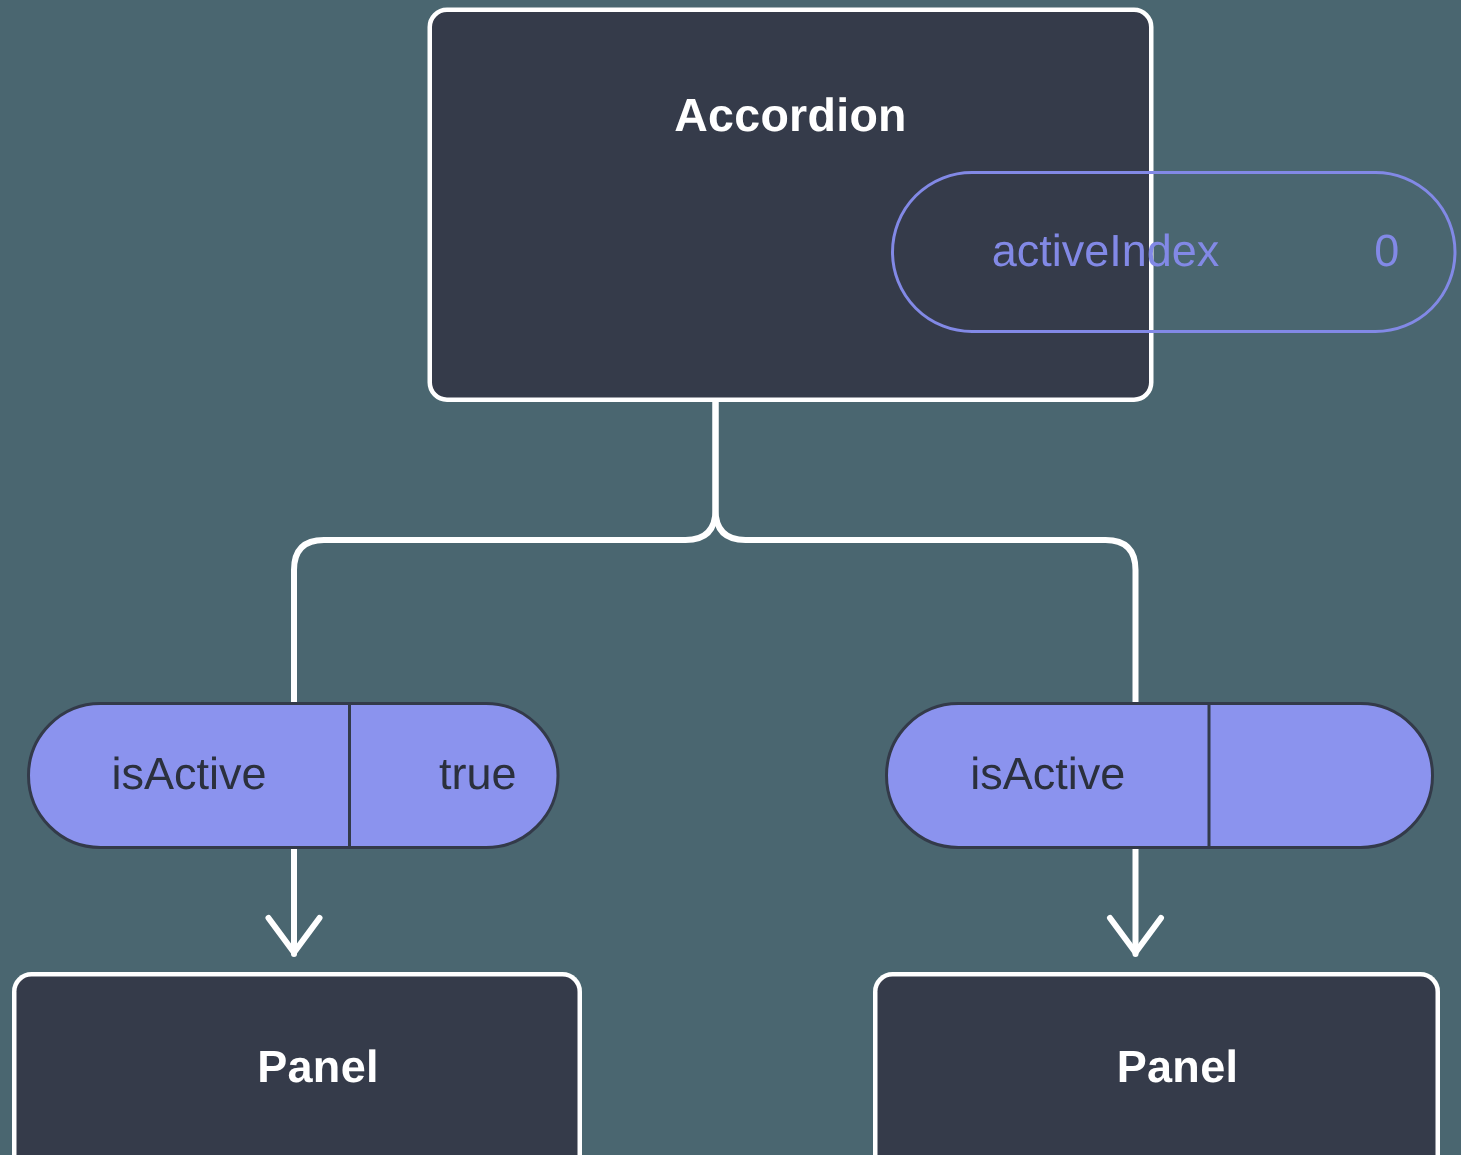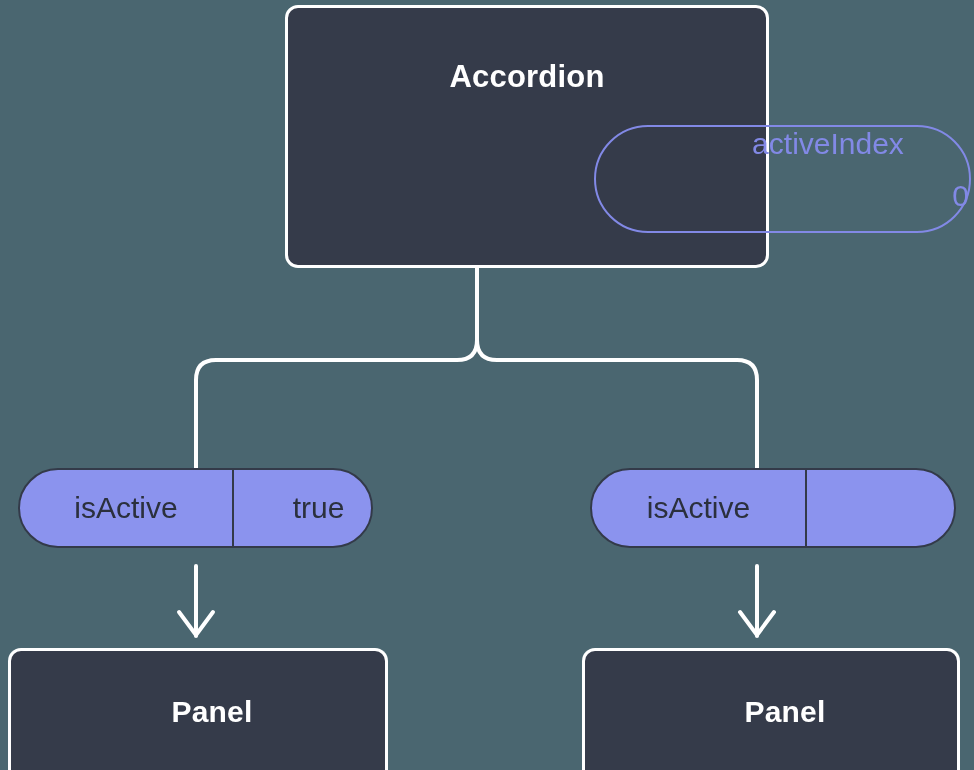--- a/index.html
+++ b/index.html
@@ -57,28 +57,27 @@
 
   #accordion-title {
     top: 51px;
   }
 
   
   #state-pill {
     position: absolute;
     box-sizing: border-box;
     left: 306px;
-    top: 117px;
+    top: 106px;
     width: 377px;
     height: 108px;
     border: 2px solid #8289e6;
     border-radius: 54px;
     display: flex;
-    align-items: flex-end;
-    flex-direction: column;
+    align-items: center;
   }
   #state-pill .pill-key {
     width: 282px;
     display: flex;
     align-items: center;
     justify-content: center;
     color: #8289e6;
     font-size: 30px;
     white-space: nowrap;
   }
@@ -93,21 +92,21 @@
     justify-content: center;
     color: #8289e6;
     font-size: 30px;
     white-space: nowrap;
   }
 
   
   .proppill {
     position: absolute;
     box-sizing: border-box;
-    height: 80px;
+    height: 98px;
     border-radius: 49px;
     background: #8b93ee;
     border: 2px solid #333a49;
     display: flex;
     align-items: stretch;
     overflow: hidden;
   }
   .proppill .pp-key,
   .proppill .pp-val {
     display: flex;

